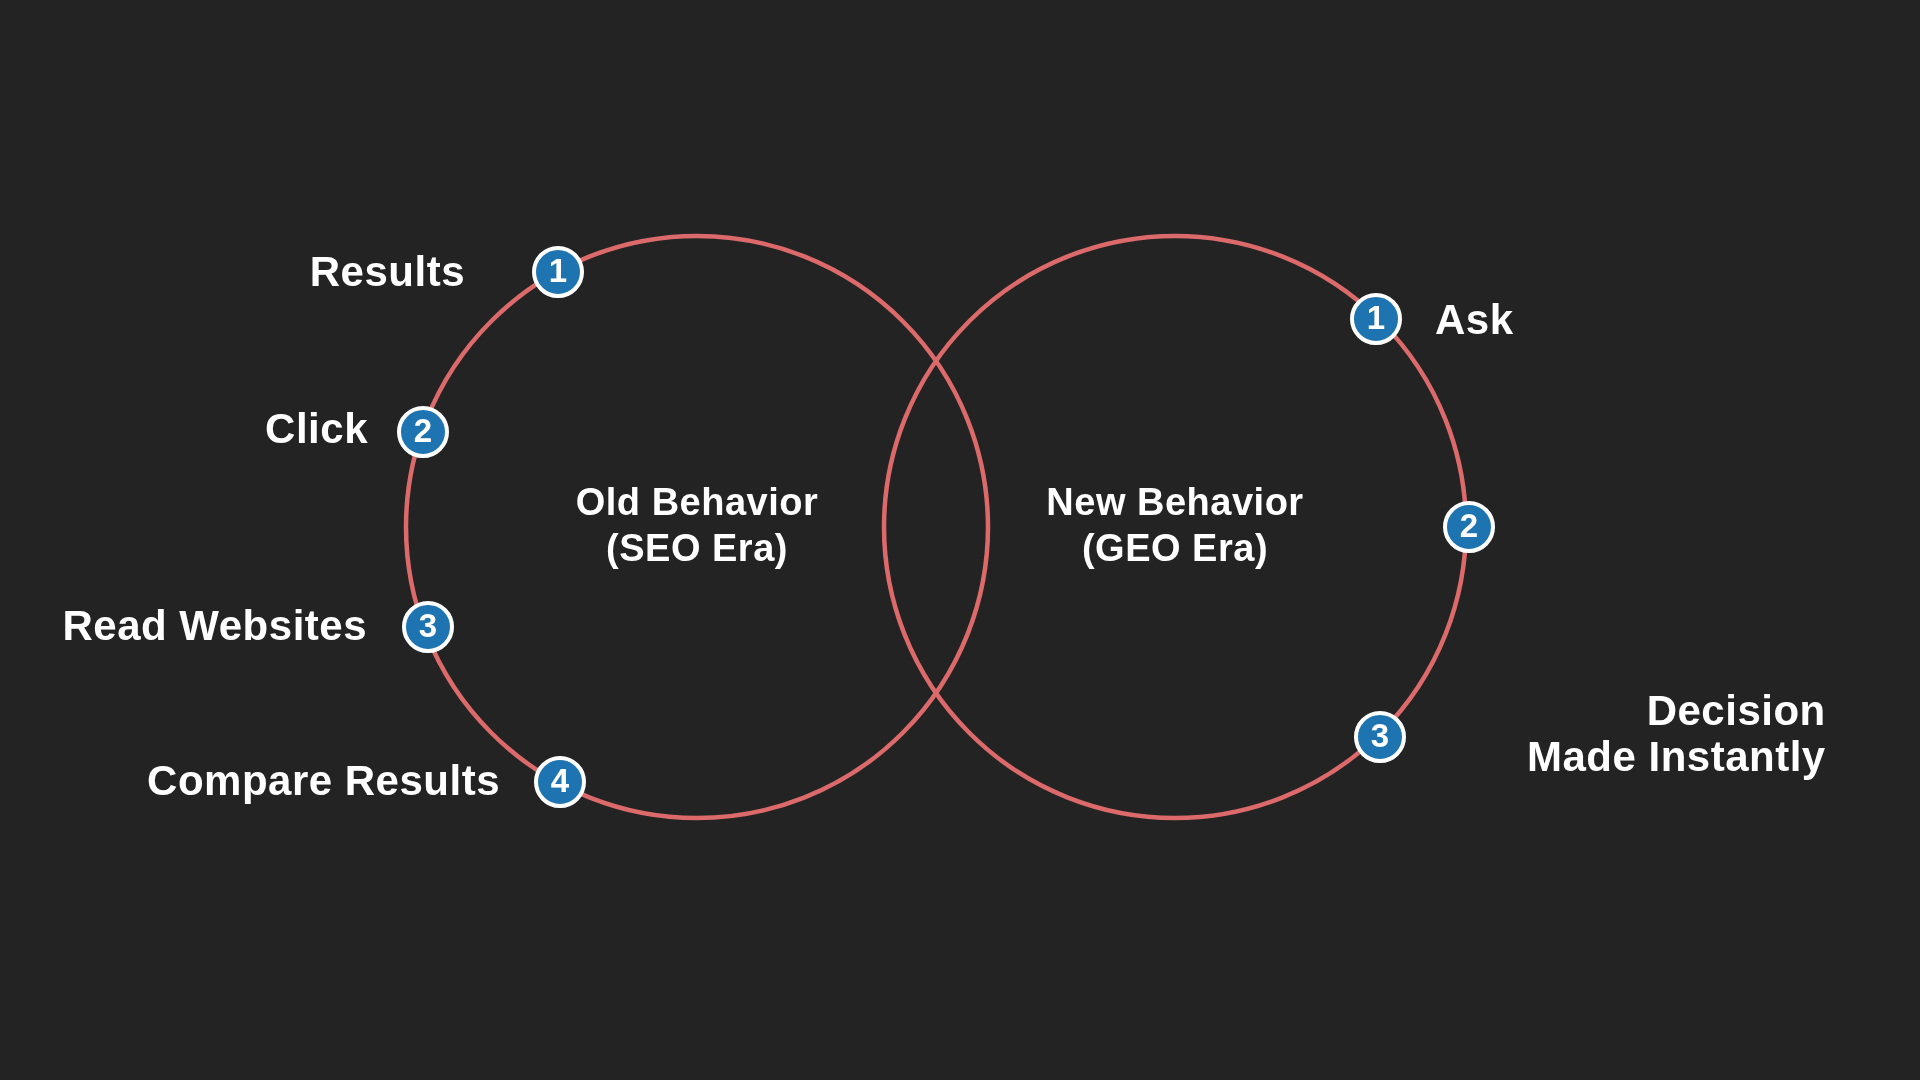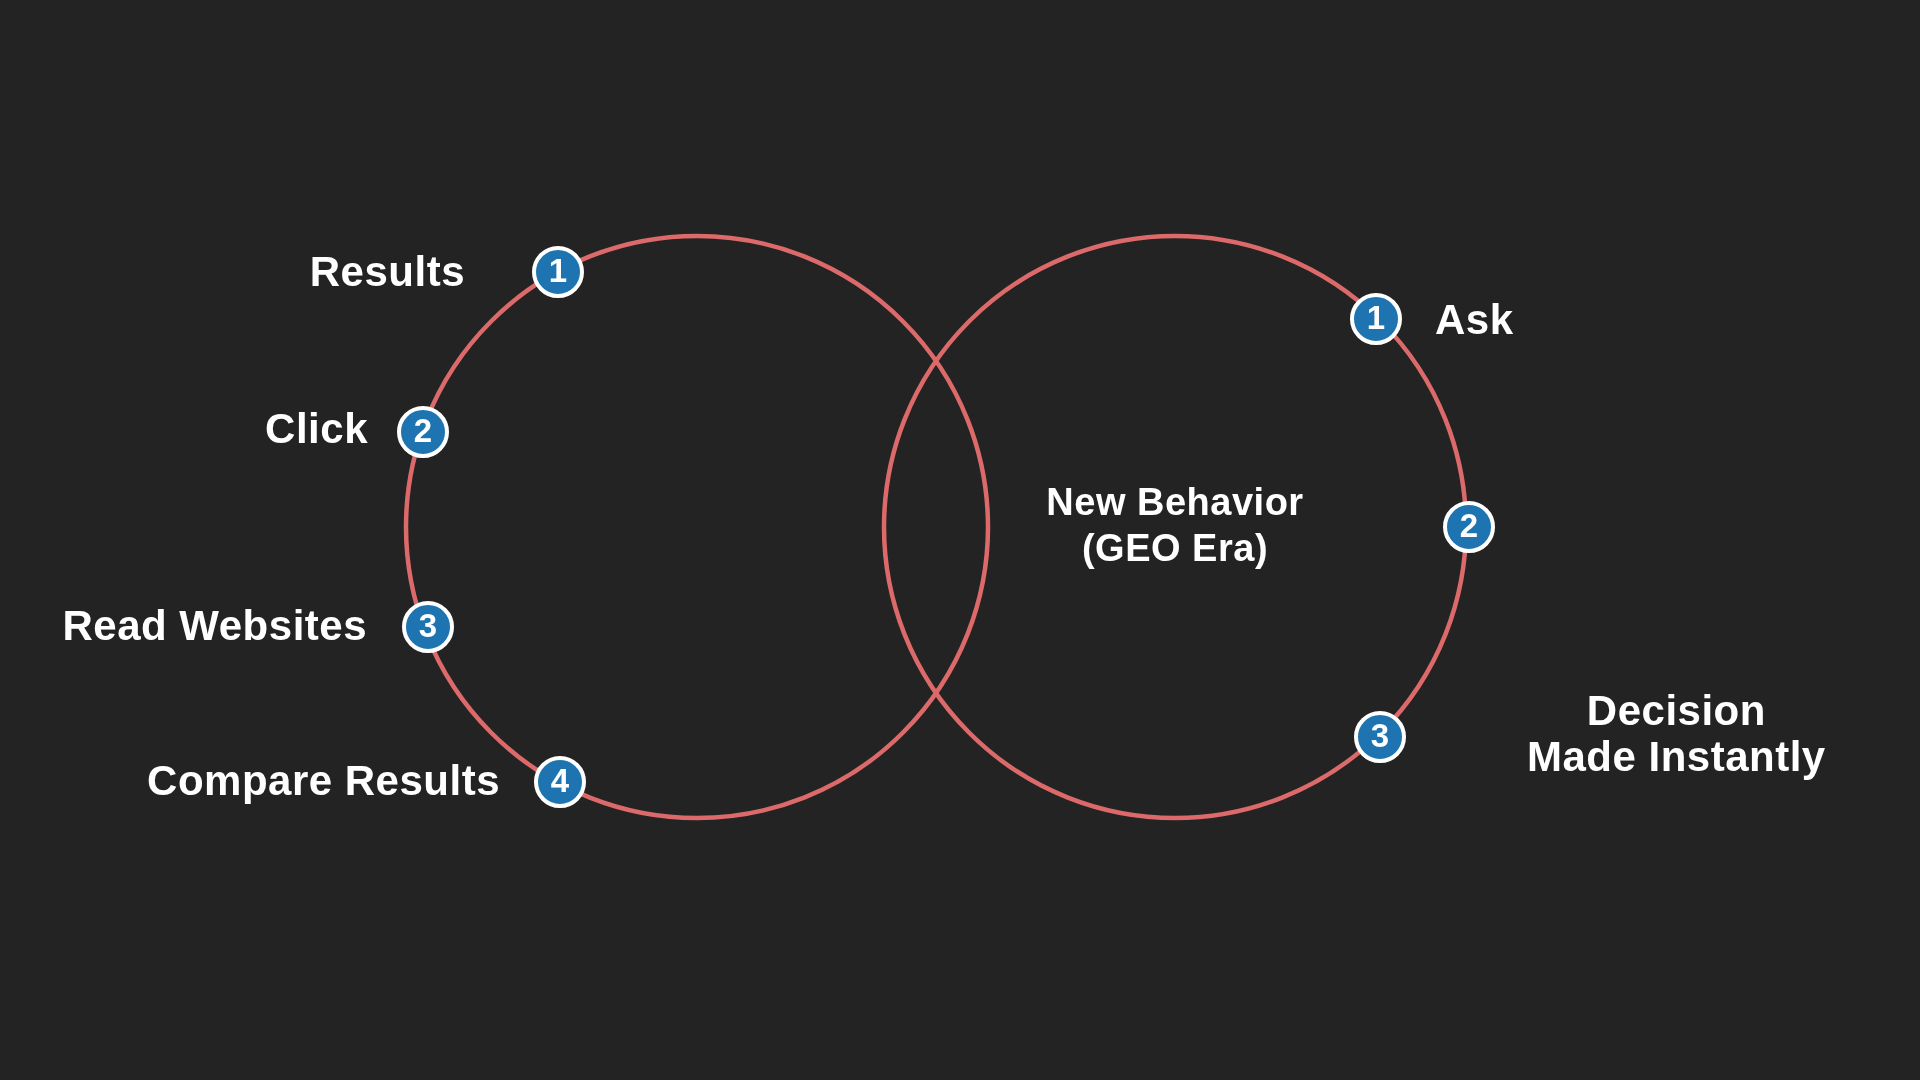--- a/index.html
+++ b/index.html
@@ -63,32 +63,36 @@
     position: absolute;
     transform: translateY(-50%);
     color: var(--text);
     font-size: 42px;
     font-weight: bold;
     line-height: 1.1;
     white-space: pre-line;
     letter-spacing: 0.5px;
   }
   .align-right { text-align: right; }
-  .align-left  { text-align: center; }
+  .align-left  { text-align: right; }
 </style>
 </head>
 <body>
 
 <div class="canvas">
 
   <svg class="rings" viewBox="0 0 1920 1080" aria-hidden="true">
     <circle class="ring" cx="697" cy="527" r="291"></circle>
     <circle class="ring" cx="1175" cy="527" r="291"></circle>
   </svg>
 
+  <div class="circle-title" style="left:697px; top:526px;">
+    <div>Old Behavior</div>
+    <div>(SEO Era)</div>
+  </div>
 
   <div class="circle-title" style="left:1175px; top:526px;">
     <div>New Behavior</div>
     <div>(GEO Era)</div>
   </div>
 
   <div class="badge" style="left:558px; top:272px;">
     <span>1</span>
   </div>
   <div class="badge" style="left:423px; top:432px;">

